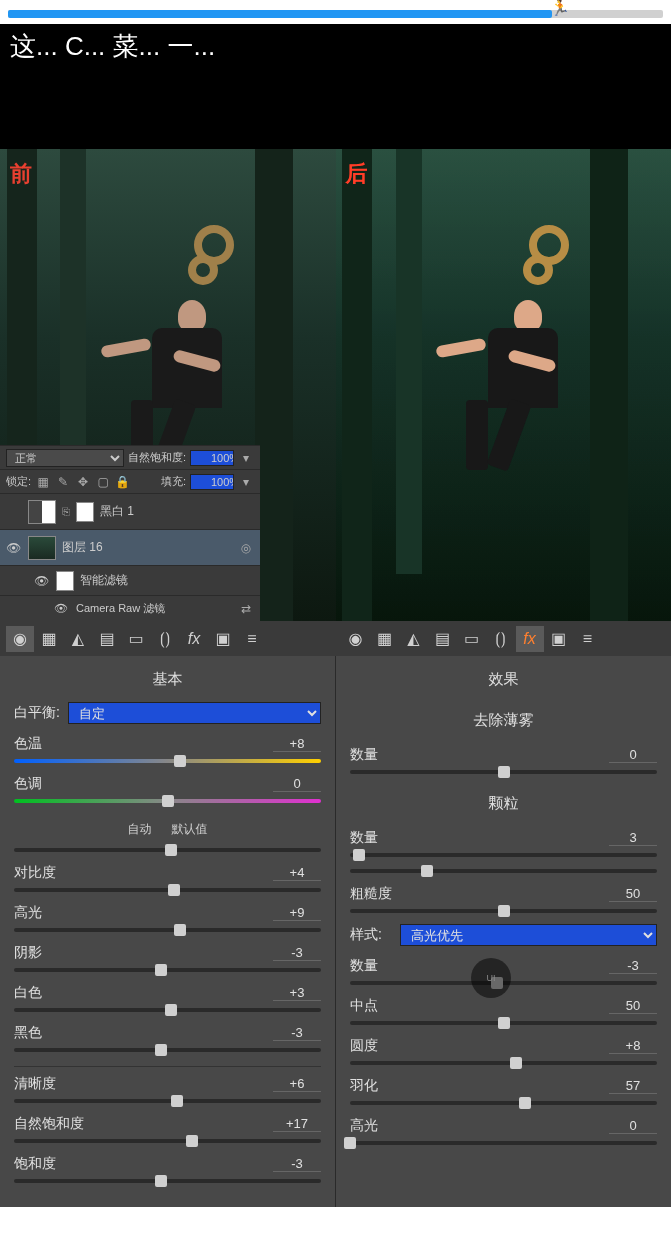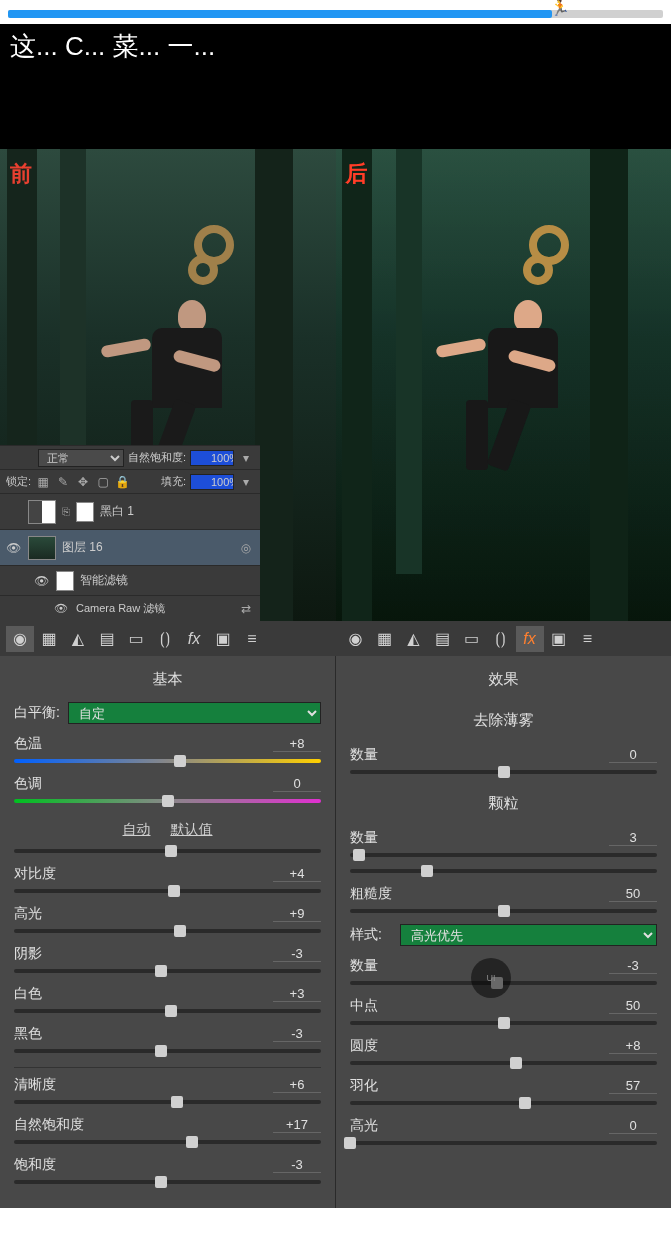--- a/index.html
+++ b/index.html
@@ -16,21 +16,21 @@
 .tree { position: absolute; background: #1a2e22; }
 .man { position: absolute; left: 30%; top: 32%; width: 55%; height: 55%; }
 .head { position: absolute; top: 0; left: 42%; width: 28px; height: 32px; background: #c09880; border-radius: 50% 50% 40% 40%; }
 .torso { position: absolute; top: 28px; left: 28%; width: 70px; height: 80px; background: #1a1a1a; border-radius: 10px 10px 0 0; }
 .arm { position: absolute; background: #c09880; height: 12px; border-radius: 6px; }
 .leg { position: absolute; background: #1a1a1a; width: 22px; border-radius: 4px; }
 .snake { position: absolute; top: 16%; left: 56%; width: 55px; height: 70px; }
 .snake-body { position: absolute; border: 8px solid #a0804a; border-radius: 50%; }
 .layers-panel { position: absolute; left: 0; bottom: 0; width: 260px; background: #3a3a3a; color: #ccc; font-size: 12px; z-index: 10; }
 .lp-row { display: flex; align-items: center; height: 24px; padding: 0 6px; border-top: 1px solid #2a2a2a; gap: 4px; }
-.lp-select { background: #4a4a4a; color: #ccc; border: 1px solid #222; height: 18px; font-size: 11px; flex: 1; padding: 0 4px; margin-left: 32px; }
+.lp-select { background: #4a4a4a; color: #ccc; border: 1px solid #222; height: 18px; font-size: 11px; flex: 1; padding: 0 4px; }
 .lp-label { font-size: 11px; }
 .lp-input { background: #1d4ed8; color: #ccc; border: 1px solid #222; width: 44px; height: 16px; font-size: 11px; text-align: center; padding-left: 20px; }
 .lp-icon { width: 16px; height: 16px; display: inline-flex; align-items: center; justify-content: center; font-size: 12px; color: #aaa; }
 .layer-entry { display: flex; align-items: center; height: 36px; padding: 0 6px; gap: 6px; border-top: 1px solid #2a2a2a; }
 .layer-entry.sub { height: 30px; padding-left: 34px; }
 .layer-entry.sub2 { height: 26px; padding-left: 54px; font-size: 11px; }
 .eye { width: 16px; color: #ccc; }
 .thumb { width: 28px; height: 24px; background: #666; border: 1px solid #888; display: flex; }
 .thumb-w { width: 14px; background: #fff; }
 .thumb-b { width: 14px; background: #444; }
@@ -40,31 +40,31 @@
 .panel-tabs { flex: 1; display: flex; align-items: center; gap: 1px; padding: 3px 6px; }
 .tab-icon { width: 28px; height: 26px; display: flex; align-items: center; justify-content: center; color: #d0d0d0; font-size: 16px; cursor: pointer; }
 .tab-icon.active { background: #5a5a5a; }
 .panels-row { display: flex; background: #484848; }
 .panel { flex: 1; padding: 8px 14px 16px; color: #e0e0e0; font-size: 14px; }
 .panel + .panel { border-left: 1px solid #2a2a2a; }
 .panel-title { text-align: center; font-size: 15px; padding: 6px 0 10px; }
 .section-title { text-align: center; font-size: 15px; padding: 12px 0 8px; }
 .ctrl-row { display: flex; align-items: center; gap: 8px; height: 28px; }
 .ctrl-label { font-size: 14px; min-width: 42px; }
-.ctrl-select { flex: 1; background: #15803d; color: #e0e0e0; border: 1px solid #222; height: 22px; font-size: 13px; padding: 0 6px; }
+.ctrl-select { flex: 1; background: #1d4ed8; color: #e0e0e0; border: 1px solid #222; height: 22px; font-size: 13px; padding: 0 6px; }
 .slider-row { display: flex; align-items: center; justify-content: space-between; height: 22px; margin-top: 6px; }
 .slider-label { font-size: 14px; }
 .slider-val { font-size: 13px; text-align: center; min-width: 48px; border-bottom: 1px solid #666; }
 .slider-track { position: relative; height: 12px; margin-bottom: 4px; }
 .track { position: absolute; top: 4px; left: 0; right: 0; height: 4px; background: #2a2a2a; border-radius: 2px; }
 .track.gradient-temp { background: linear-gradient(90deg, #0060ff, #888, #ffd000); }
 .track.gradient-tint { background: linear-gradient(90deg, #00c020, #888, #e030d0); }
 .thumb-slider { position: absolute; top: 0; width: 12px; height: 12px; background: #d0d0d0; border-radius: 2px; transform: translateX(-50%); }
 .auto-row { display: flex; justify-content: center; gap: 20px; padding: 10px 0 6px; }
-.auto-link { text-decoration: underline; color: #d0d0d0; font-size: 14px; cursor: pointer; }
+.auto-link { color: #d0d0d0; font-size: 12px; cursor: pointer; }
 .divider { height: 1px; background: #333; margin: 10px 0 4px; }
 .watermark { position: fixed; bottom: 260px; right: 160px; width: 40px; height: 40px; background: rgba(0,0,0,.5); border-radius: 50%; color: #888; font-size: 9px; display: flex; align-items: center; justify-content: center; z-index: 20; }
 </style>
 </head>
 <body>
 
 <div class="progress-wrap">
   <div class="progress-bar">
       <div class="progress-fill"></div>
     </div>

